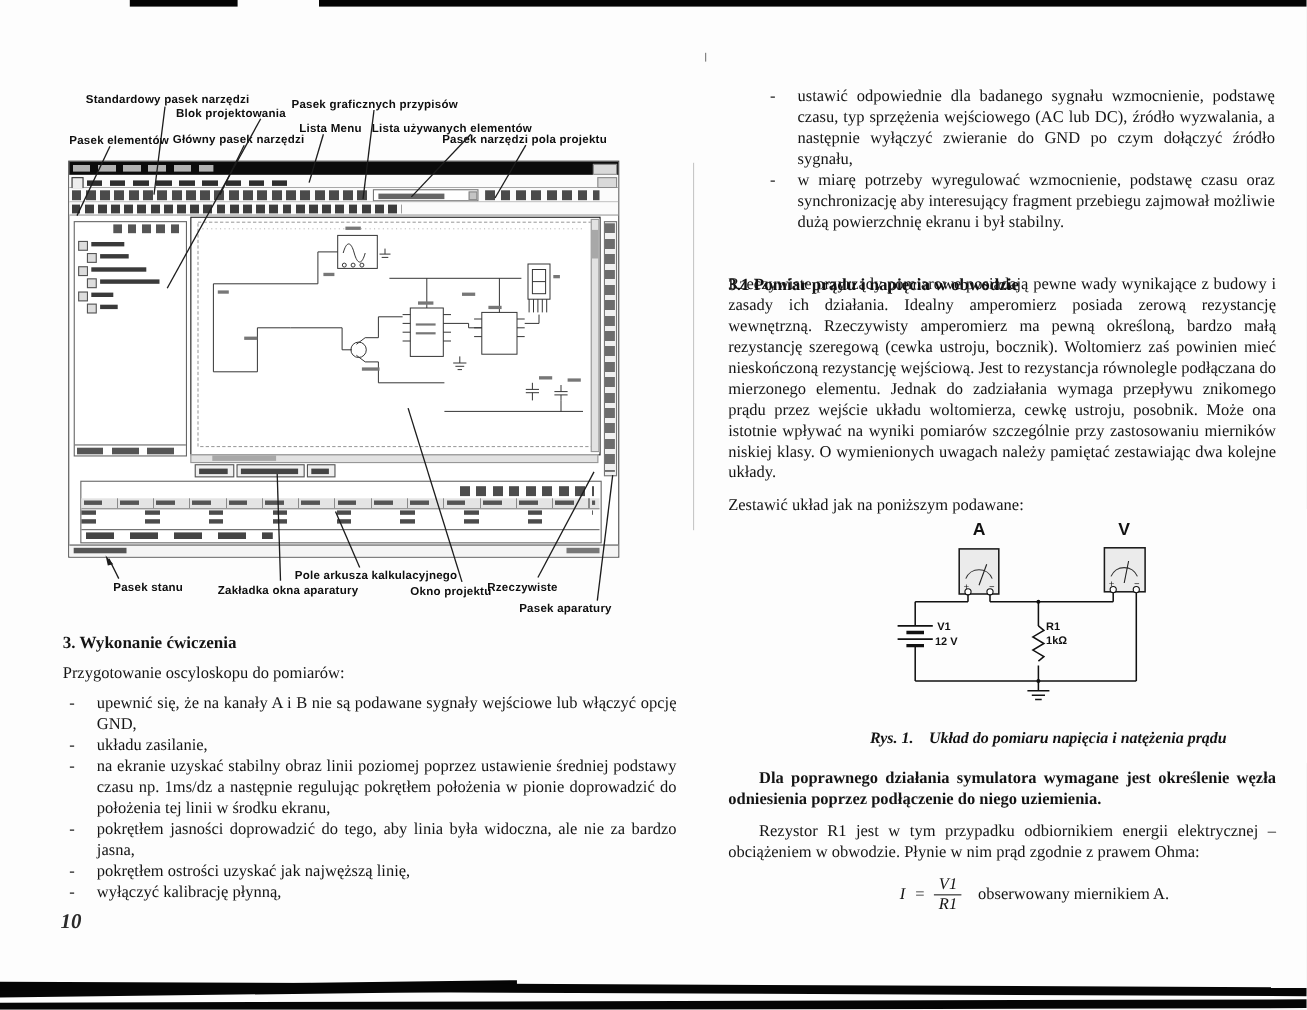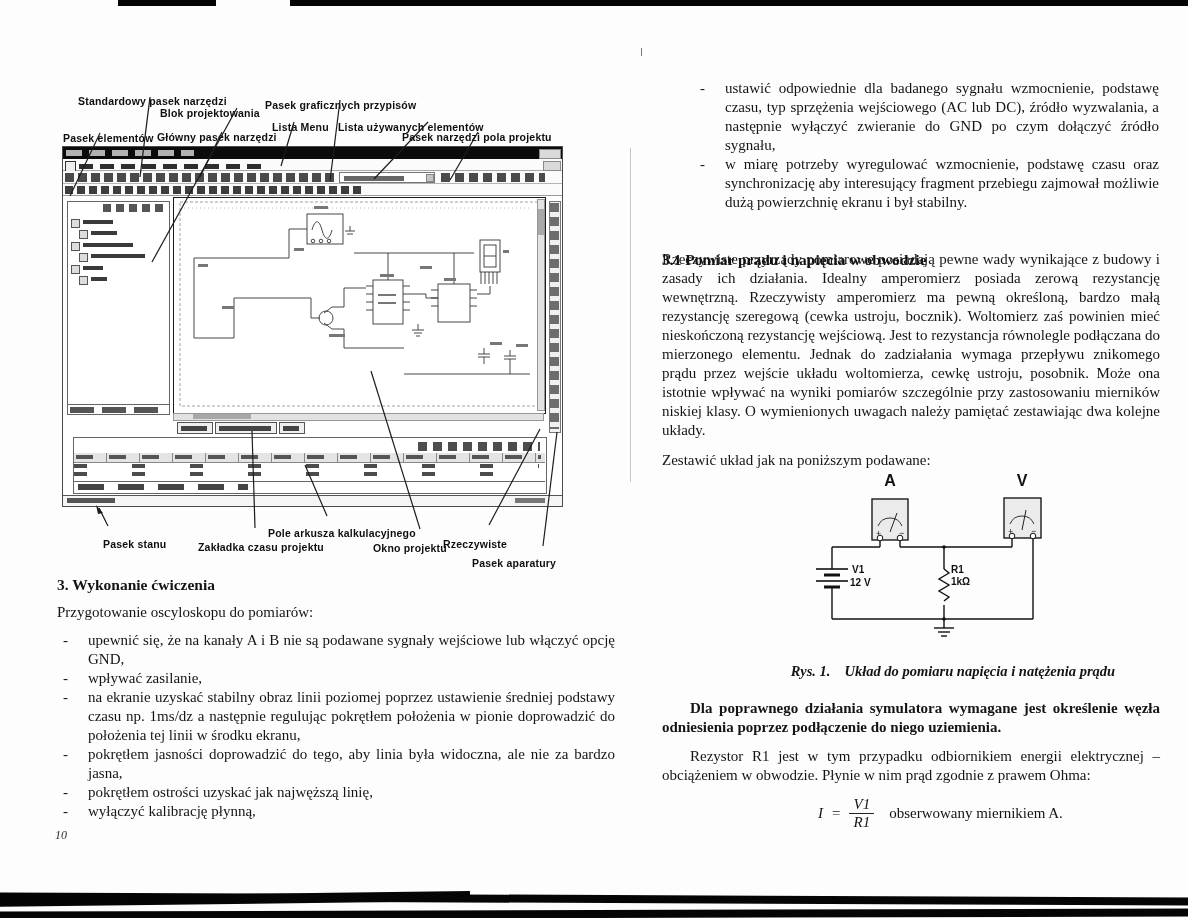--- a/index.html
+++ b/index.html
@@ -3,30 +3,30 @@
 <meta charset="utf-8">
 <style>
   html,body{margin:0;padding:0;background:#e9e9e9;}
   #root{position:relative;width:1188px;height:918px;background:#fdfdfd;overflow:hidden;
         font-family:"Liberation Serif",serif;color:#141414;}
   
   .scanbar{position:absolute;background:#050505;}
   .foldline{position:absolute;left:630px;top:148px;width:1px;height:334px;background:#9a9a9a;opacity:.55;}
   .foldtick{position:absolute;left:641px;top:48px;width:1px;height:8px;background:#777;}
   
-  .callout{position:absolute;font:bold 10.5px "Liberation Sans",sans-serif;color:#0e0e0e;white-space:nowrap;letter-spacing:.2px;margin-top:10px;}
+  .callout{position:absolute;font:bold 10.5px "Liberation Sans",sans-serif;color:#0e0e0e;white-space:nowrap;letter-spacing:.2px;}
   
   .para{position:absolute;margin:0;font-size:15px;line-height:19px;text-align:justify;}
   .heading{position:absolute;margin:0;font-size:15.5px;font-weight:bold;}
   .lead{position:absolute;margin:0;font-size:15px;}
   .b-list{position:absolute;}
   .b-item{position:relative;padding-left:31px;font-size:15px;line-height:19px;text-align:justify;}
   .b-item .mk{position:absolute;left:6px;}
   .indent{text-indent:28px;}
-  .pagenum{position:absolute;font-size:12px;font-style:italic;color:#2b2b2b;}
+  .pagenum{position:absolute;font-size:19px;font-style:italic;color:#2b2b2b;font-weight:bold;}
   
   .formula{position:absolute;display:flex;align-items:center;gap:9px;font-size:15px;}
   .fvar{font-style:italic;}
   .frac{display:inline-flex;flex-direction:column;align-items:center;font-style:italic;}
   .frac .num{border-bottom:1px solid #222;padding:0 4px;line-height:17px;}
   .frac .den{line-height:17px;}
   .ftail{margin-left:6px;}
   
   .figcap{position:absolute;left:757px;top:663px;width:392px;text-align:center;
           font-style:italic;font-weight:600;font-size:14.5px;}
@@ -105,21 +105,21 @@
 <div class="callout" style="left:78px;top:85px;">Standardowy pasek narzędzi</div>
 <div class="callout" style="left:160px;top:97px;">Blok projektowania</div>
 <div class="callout" style="left:265px;top:89px;">Pasek graficznych przypisów</div>
 <div class="callout" style="left:272px;top:111px;">Lista Menu</div>
 <div class="callout" style="left:338px;top:111px;">Lista używanych elementów</div>
 <div class="callout" style="left:63px;top:122px;">Pasek elementów</div>
 <div class="callout" style="left:157px;top:121px;">Główny pasek narzędzi</div>
 <div class="callout" style="left:402px;top:121px;">Pasek narzędzi pola projektu</div>
 
 <div class="callout" style="left:75px;top:528px;padding-left:28px;">Pasek stanu</div>
-<div class="callout" style="left:198px;top:531px;">Zakładka czasu projektu</div>
+<div class="callout" style="left:198px;top:531px;">Zakładka okna aparatury</div>
 <div class="callout" style="left:268px;top:517px;">Pole arkusza kalkulacyjnego</div>
 <div class="callout" style="left:373px;top:532px;">Okno projektu</div>
 <div class="callout" style="left:443px;top:528px;">Rzeczywiste</div>
 <div class="callout" style="left:472px;top:547px;">Pasek aparatury</div>
 
 <div class="app">
   <div class="titlebar">
     <div class="title-smudge"></div>
   </div>
   <div class="win-ctrl" style="left:476px;top:2px;width:20px;height:8px;"></div>
@@ -295,21 +295,21 @@
     <line x1="489" y1="525" x2="540" y2="429"></line>
     <line x1="543" y1="546" x2="557" y2="432"></line>
   </g>
   <polygon points="96,505 103,513 98,514" fill="#1c1c1c"></polygon>
 </svg>
 
 <h3 class="heading" style="left:57px;top:576px;">3. Wykonanie ćwiczenia</h3>
 <p class="lead" style="left:57px;top:604px;">Przygotowanie oscyloskopu do pomiarów:</p>
 <div class="b-list" style="left:57px;top:631px;width:558px;">
   <div class="b-item"><span class="mk">-</span><span>upewnić się, że na kanały A i B nie są podawane sygnały wejściowe lub włączyć opcję GND,</span></div>
-  <div class="b-item"><span class="mk">-</span><span>wpływać zasilanie,</span></div>
+  <div class="b-item"><span class="mk">-</span><span>układu zasilanie,</span></div>
   <div class="b-item"><span class="mk">-</span><span>na ekranie uzyskać stabilny obraz linii poziomej poprzez ustawienie średniej podstawy czasu np. 1ms/dz a następnie regulując pokrętłem położenia w pionie doprowadzić do położenia tej linii w środku ekranu,</span></div>
   <div class="b-item"><span class="mk">-</span><span>pokrętłem jasności doprowadzić do tego, aby linia była widoczna, ale nie za bardzo jasna,</span></div>
   <div class="b-item"><span class="mk">-</span><span>pokrętłem ostrości uzyskać jak najwęższą linię,</span></div>
   <div class="b-item"><span class="mk">-</span><span>wyłączyć kalibrację płynną,</span></div>
 </div>
 <div class="pagenum" style="left:55px;top:828px;">10</div>
 
 <div class="b-list" style="left:694px;top:79px;width:465px;">
   <div class="b-item"><span class="mk">-</span><span>ustawić odpowiednie dla badanego sygnału wzmocnienie, podstawę czasu, typ sprzężenia wejściowego (AC lub DC), źródło wyzwalania, a następnie wyłączyć zwieranie do GND po czym dołączyć źródło sygnału,</span></div>
   <div class="b-item"><span class="mk">-</span><span>w miarę potrzeby wyregulować wzmocnienie, podstawę czasu oraz synchronizację aby interesujący fragment przebiegu zajmował możliwie dużą powierzchnię ekranu i był stabilny.</span></div>

